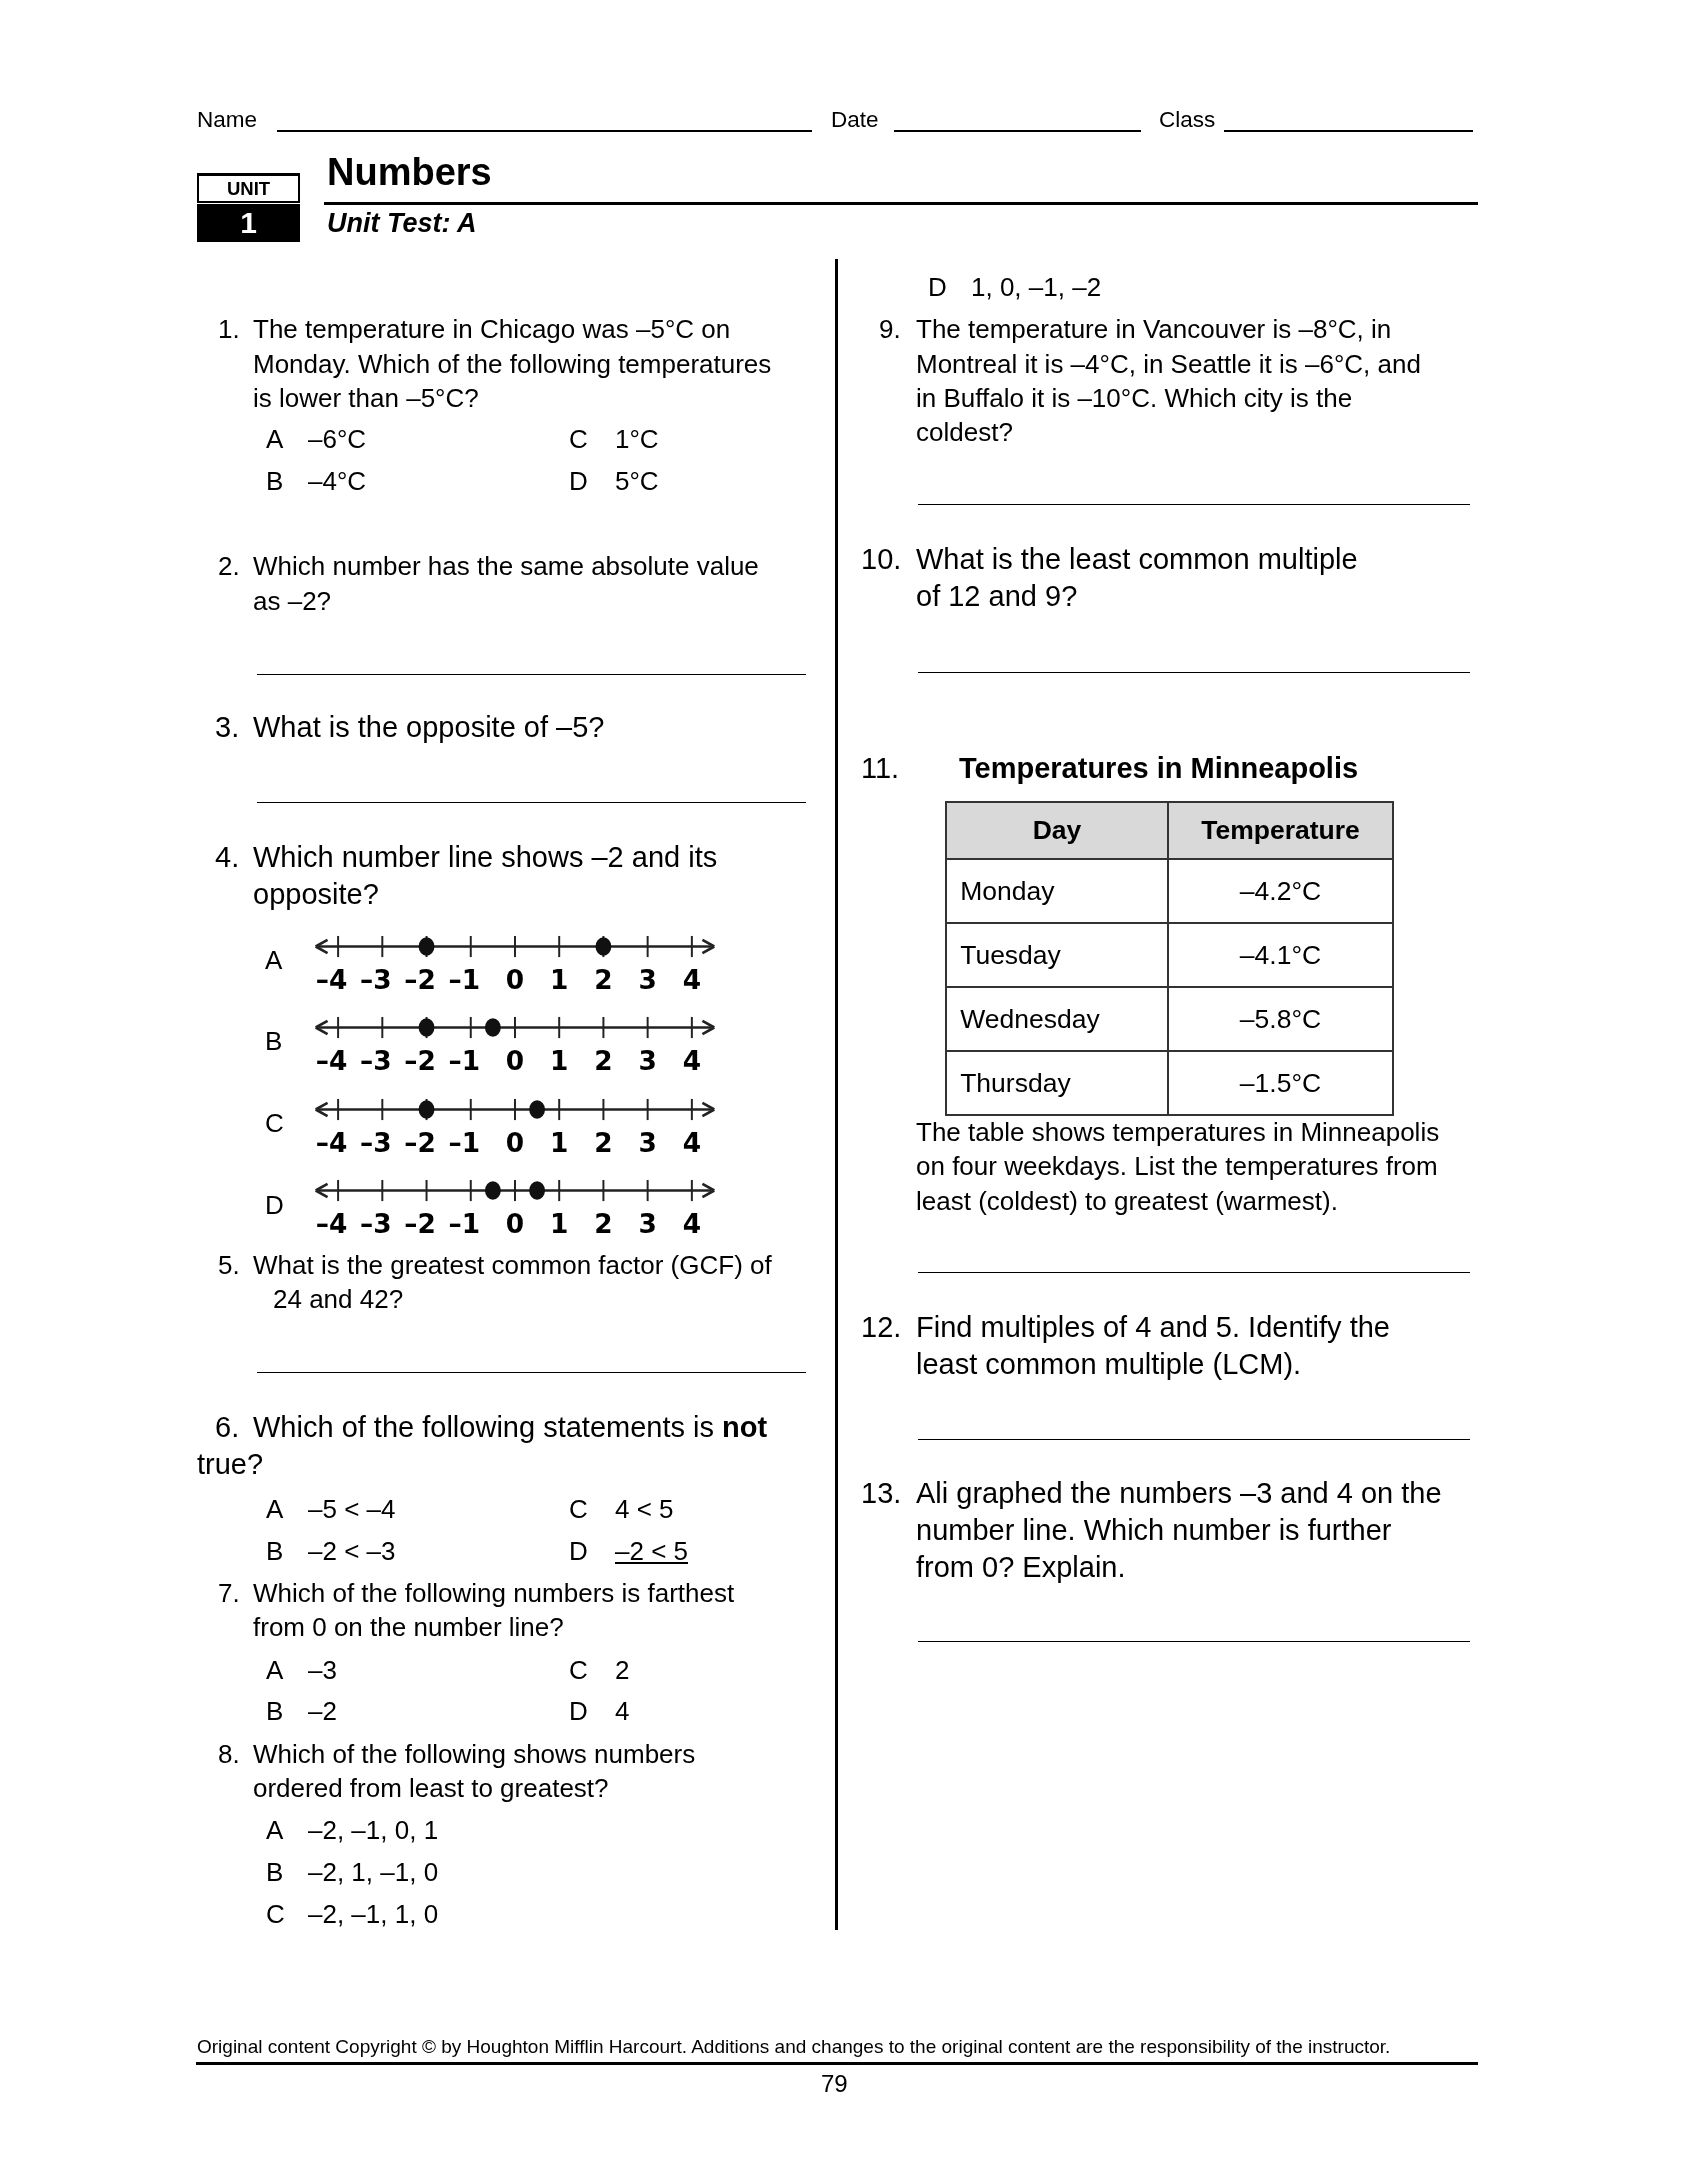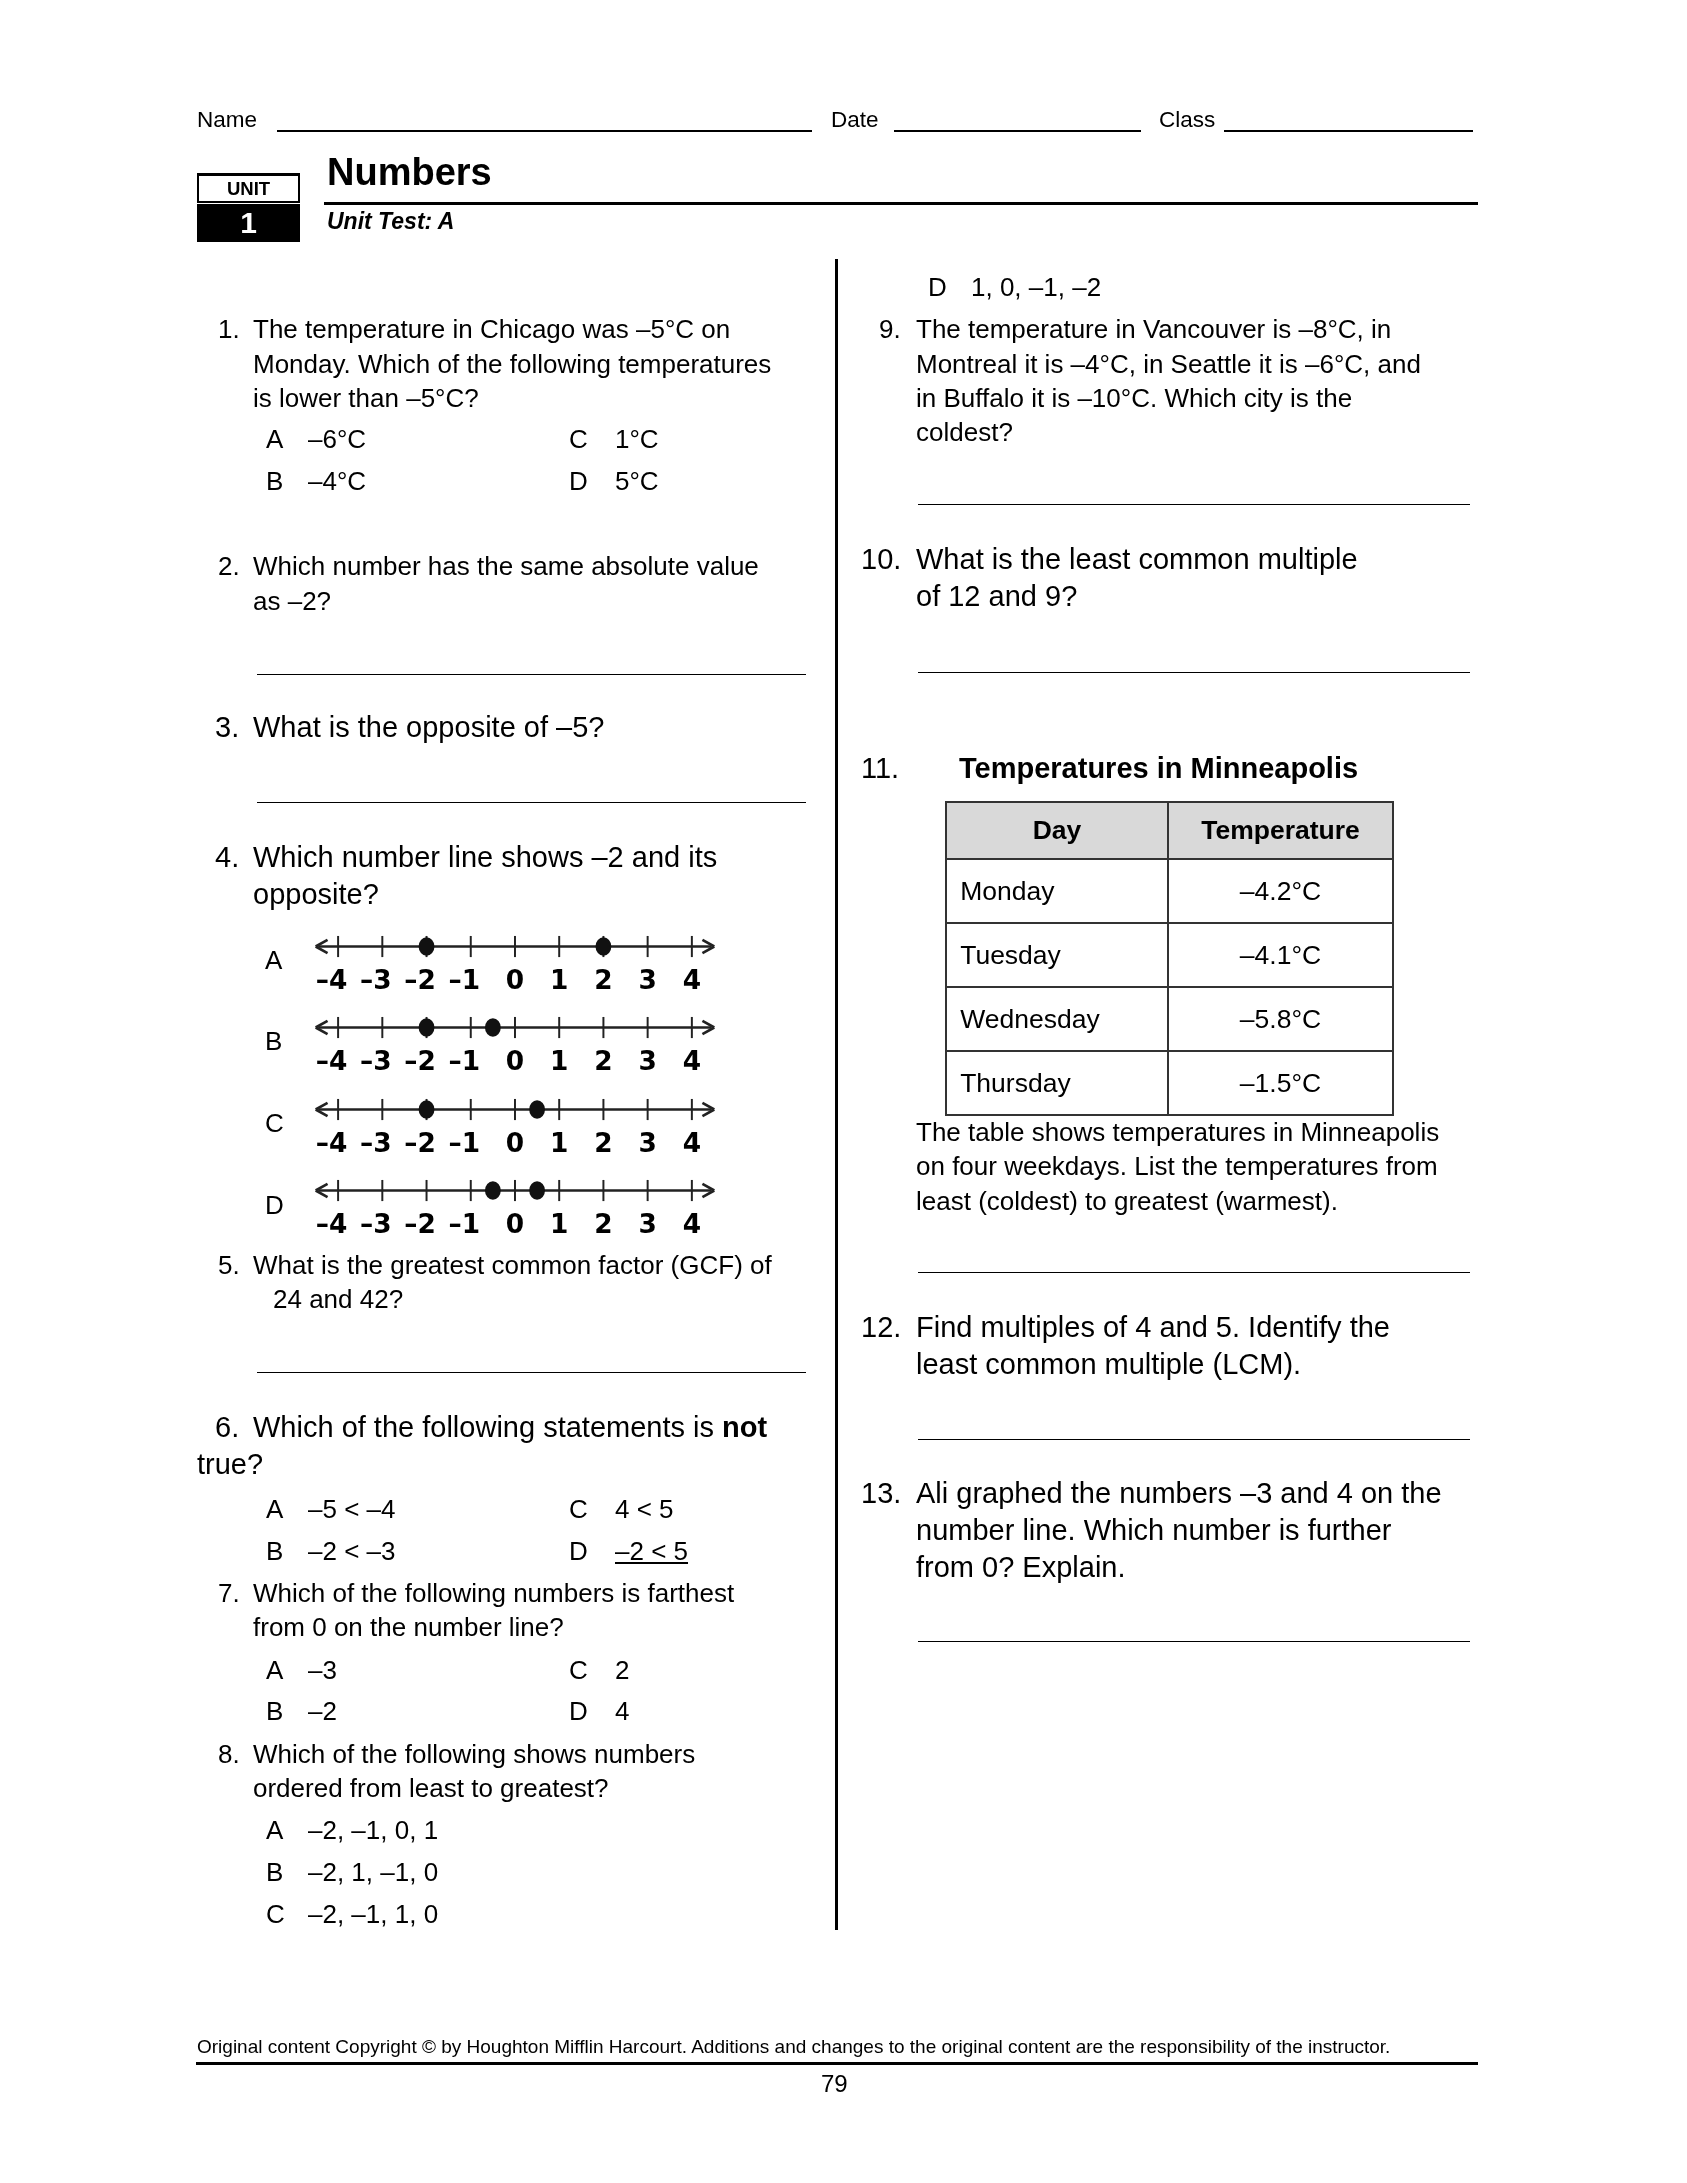--- a/index.html
+++ b/index.html
@@ -11,21 +11,21 @@
   .hdr { font-size: 22.5px; }
   .uline { position: absolute; border-bottom: 2px solid #000; height: 0; }
   .ans { position: absolute; border-bottom: 1.7px solid #000; height: 0; }
   .unit-top { position: absolute; left: 197px; top: 173px; width: 103px; height: 30px;
               border: 2px solid #000; box-sizing: border-box; border-top-width: 3.3px;
               font-size: 18.5px; font-weight: bold; text-align: center; line-height: 26.5px; }
   .unit-bot { position: absolute; left: 197px; top: 204px; width: 103px; height: 38px;
               background: #000; color: #fff; font-size: 30px; font-weight: bold;
               text-align: center; line-height: 38px; }
   .title { font-size: 38px; font-weight: bold; }
-  .subtitle { font-size: 23px; font-weight: bold; font-style: italic; }
+  .subtitle { font-size: 27px; font-weight: bold; font-style: italic; }
   .divider { position: absolute; left: 835px; top: 259px; width: 2.6px; height: 1671px; background: #000; }
   table.temps { position: absolute; left: 945px; top: 801px; border-collapse: collapse; }
   table.temps th, table.temps td { border: 2px solid #333; font-size: 26.5px; height: 60px; }
   table.temps th { background: #d9d9d9; font-weight: bold; height: 53px; }
   table.temps td.day { width: 205px; text-align: left; padding-left: 13.2px; }
   table.temps td.temp { width: 221px; text-align: center; }
   table.temps th.dayh { width: 218px; }
   .footer { font-size: 19px; white-space: nowrap; }
   .frule { position: absolute; left: 196px; top: 2062px; width: 1282px; height: 2.6px; background: #000; }
   svg.nl { position: absolute; overflow: visible; }

